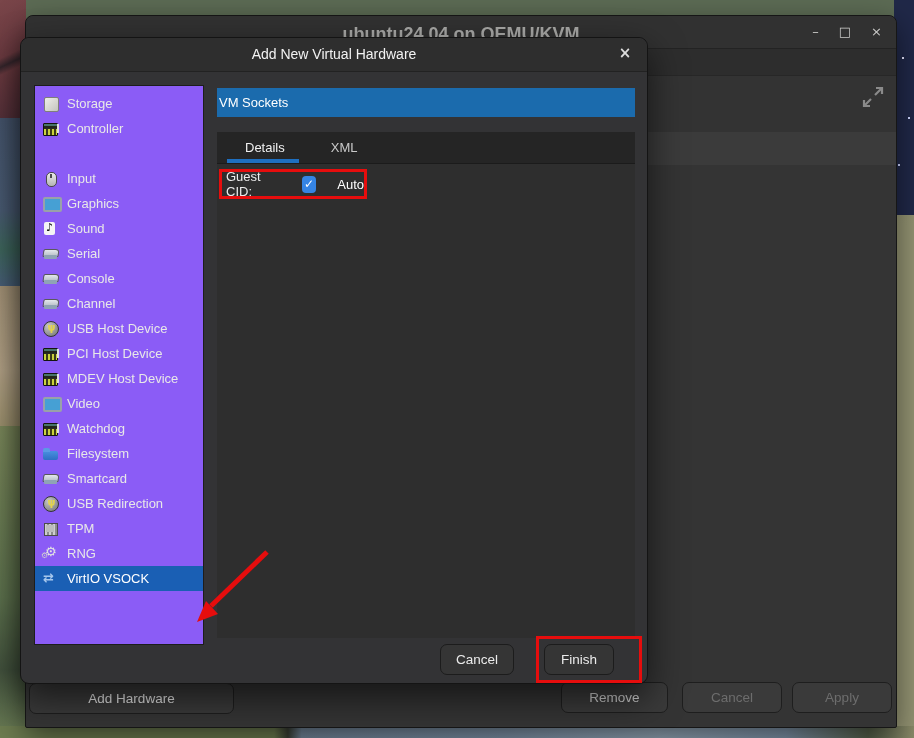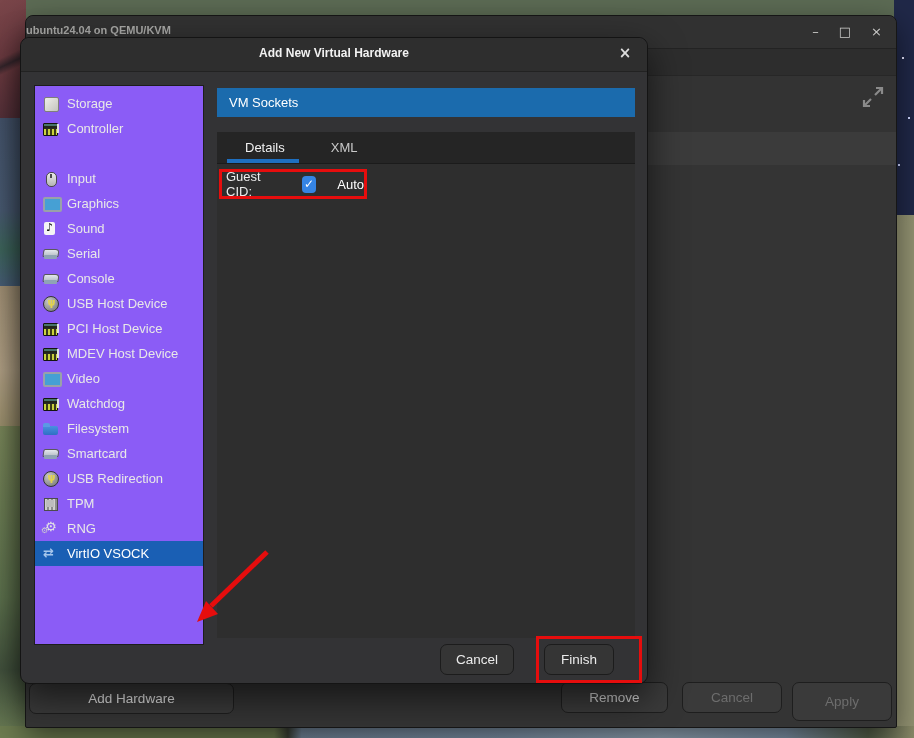--- a/index.html
+++ b/index.html
@@ -27,43 +27,43 @@
                 linear-gradient(180deg,#939372 0%,#8a8a6a 35%,#2e3328 40%,#7d8a5e 44%,#6f7c55 100%); }
   .wp-bottom { left:0; top:726px; width:914px; height:12px;
      background:linear-gradient(90deg,#6d7c50 0%,#6d7c50 30%,#3b4035 31.5%,#74889c 33%,#7e93a8 55%,#95a8b8 72%,#7e93a8 86%,#55604a 95%,#8a8a68 100%); }
 
   
   #bg-window { left:25px; top:15px; width:872px; height:713px;
      background:#343434; border:1px solid #161616; border-radius:8px 8px 2px 2px;
      box-shadow:0 10px 30px rgba(0,0,0,.5); }
   #bg-titlebar { left:0; top:0; width:100%; height:33px; background:#313131;
      border-bottom:1px solid #232323; border-radius:8px 8px 0 0; }
-  #bg-title { width:100%; top:8px; color:#a8a8a6;
-     font-size:11px; font-weight:bold; }
+  #bg-title { width:100%; top:8px; text-align:center; color:#a8a8a6;
+     font-size:18px; font-weight:bold; }
   #bg-controls { right:14px; top:7px; display:flex; gap:20px; color:#c9c9c7; font-size:13px; }
   #bg-controls span { cursor:default; line-height:18px; }
   .bg-sect-a { left:0; top:33px; width:100%; height:27px; background:#2d2d2d; border-bottom:1px solid #272727; }
   .bg-sect-b { left:0; top:60px; width:100%; height:56px; background:#333333; }
   .bg-band  { left:0; top:116px; width:100%; height:33px; background:#3b3b3b; }
   #expand-icon { right:10px; top:68px; width:26px; height:26px; color:#8a8a8a; }
 
   .wbtn { position:absolute; background:#3a3a3a; border:1px solid #1e1e1e; border-radius:7px;
      display:flex; align-items:center; justify-content:center; font-size:13.5px; color:#cfcfcf; }
   .wbtn.dim { color:#6d6d6d; }
   #btn-add-hw  { left:3px;  top:667px; width:205px; height:31px; color:#e5e5e5; }
   #btn-remove  { left:535px; top:666px; width:107px; height:31px; }
   #btn-bg-cancel { left:656px; top:666px; width:100px; height:31px; }
-  #btn-apply   { left:766px; top:666px; width:100px; height:39px; }
+  #btn-apply   { left:766px; top:666px; width:100px; height:31px; }
 
   
   #dialog { left:20px; top:37px; width:628px; height:647px; background:#333335;
      border:1px solid #141414; border-radius:9px; box-shadow:0 14px 36px rgba(0,0,0,.6); z-index:5; }
   #dlg-titlebar { left:0; top:0; width:100%; height:34px; background:#2e2e2e;
      border-bottom:1px solid #222222; border-radius:9px 9px 0 0; }
-  #dlg-title { width:100%; top:8px; text-align:center; color:#f2f2f2; font-size:12px; font-weight:bold; }
+  #dlg-title { width:100%; top:8px; text-align:center; color:#f2f2f2; font-size:14px; font-weight:normal; }
   #dlg-close { right:12px; top:6px; color:#dddddd; font-size:15px; font-weight:bold; width:20px;
      text-align:center; cursor:default; }
 
   
   #sidebar { left:13px; top:47px; width:170px; height:560px; background:#8b5cf6;
      border:1px solid #1d1d1d; padding-top:5px; overflow:hidden; }
   .row { display:flex; align-items:center; height:25px; padding-left:7px; gap:8px; }
   .row .lbl { color:#e8e8e8; font-size:13px; white-space:nowrap; }
   .row.sel { background:#1a5fb4; }
   .row.sel .lbl { color:#ffffff; }
@@ -106,21 +106,21 @@
   .ic-tpm::before { content:""; position:absolute; left:2px; top:3px; width:12px; height:11px;
      background:repeating-linear-gradient(90deg,#cfcfcf 0 2px,#8d8d8d 2px 4px); border:1px solid #4c4c4c; }
   .ic-tpm::after { content:""; position:absolute; left:4px; top:5px; width:8px; height:7px; background:#bdbdbd; }
   .ic-gears::before { content:"⚙"; position:absolute; left:3px; top:-1px; color:#e4e4e4; font-size:13px; }
   .ic-gears::after { content:"⚙"; position:absolute; left:-1px; top:6px; color:#cfcfcf; font-size:8px; }
   .ic-vsock::before { content:"⇄"; position:absolute; left:1px; top:0px; color:#a5c6ec;
      font-size:13px; font-weight:bold; }
 
   
   #panel-header { left:196px; top:50px; width:418px; height:29px; background:#1b6bad;
-     display:flex; align-items:center; padding-left:12px; color:#ffffff; font-size:13px; }
+     display:flex; align-items:center; padding-left:2px; color:#ffffff; font-size:13px; }
   #tabbar { left:196px; top:94px; width:418px; height:32px; background:#252525;
      border-bottom:1px solid #1b1b1b; display:flex; align-items:center; }
   .tab { position:relative; height:100%; display:flex; align-items:center;
      padding:0 6px; font-size:13px; color:#c9c9c9;text-align:center; }
   .tab:nth-child(1){ margin-left:22px; }
   .tab:nth-child(2){ margin-left:34px; }
   .tab.active { color:#f0f0f0; }
   .tab.active::after { content:""; position:absolute; left:-12px; right:-8px; bottom:0;
      height:4px; background:#1e6fc0; }
   #panel-content { left:196px; top:126px; width:418px; height:474px; background:#2e2e2e; }
@@ -217,20 +217,24 @@
       </div>
     <div class="row">
       <span class="ic ic-device"></span>
       <span class="lbl">Serial</span>
       </div>
     <div class="row">
       <span class="ic ic-device"></span>
       <span class="lbl">Console</span>
       </div>
     <div class="row">
+      <span class="ic ic-device"></span>
+      <span class="lbl">Channel</span>
+      </div>
+    <div class="row">
       <span class="ic ic-usb"></span>
       <span class="lbl">USB Host Device</span>
       </div>
     <div class="row">
       <span class="ic ic-chip"></span>
       <span class="lbl">PCI Host Device</span>
       </div>
     <div class="row">
       <span class="ic ic-chip"></span>
       <span class="lbl">MDEV Host Device</span>

